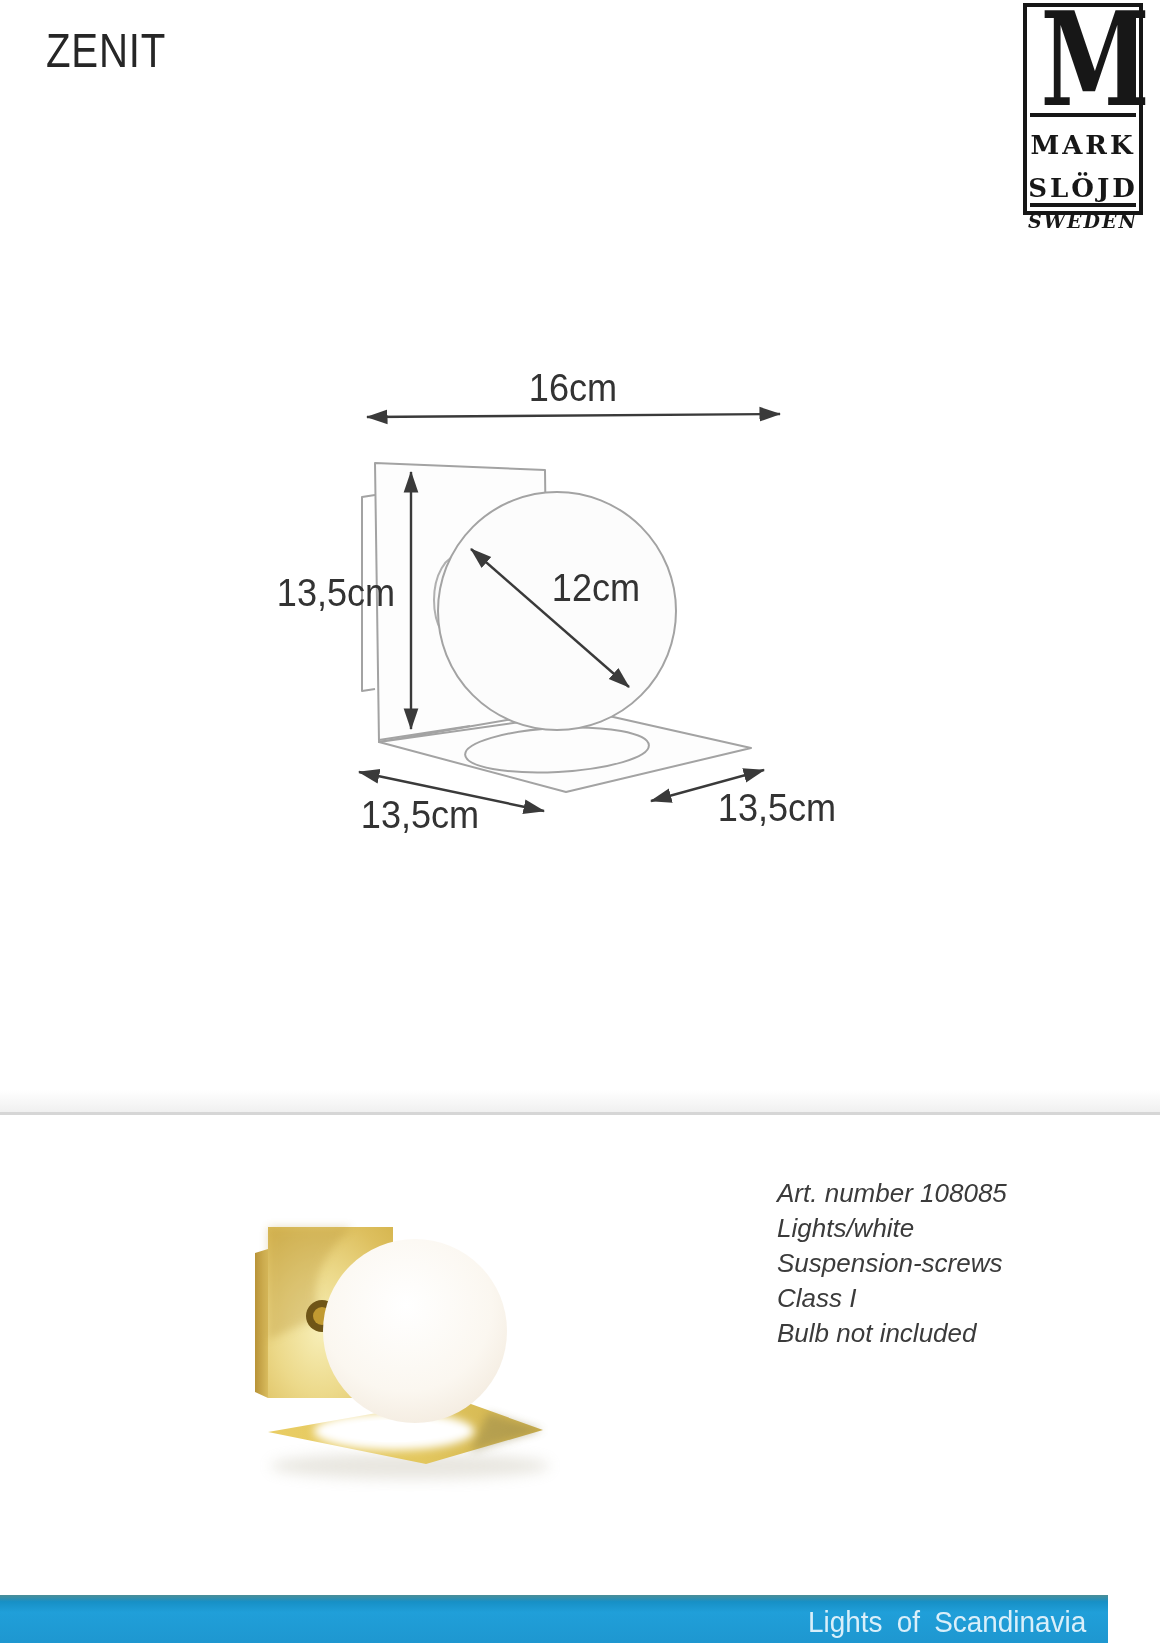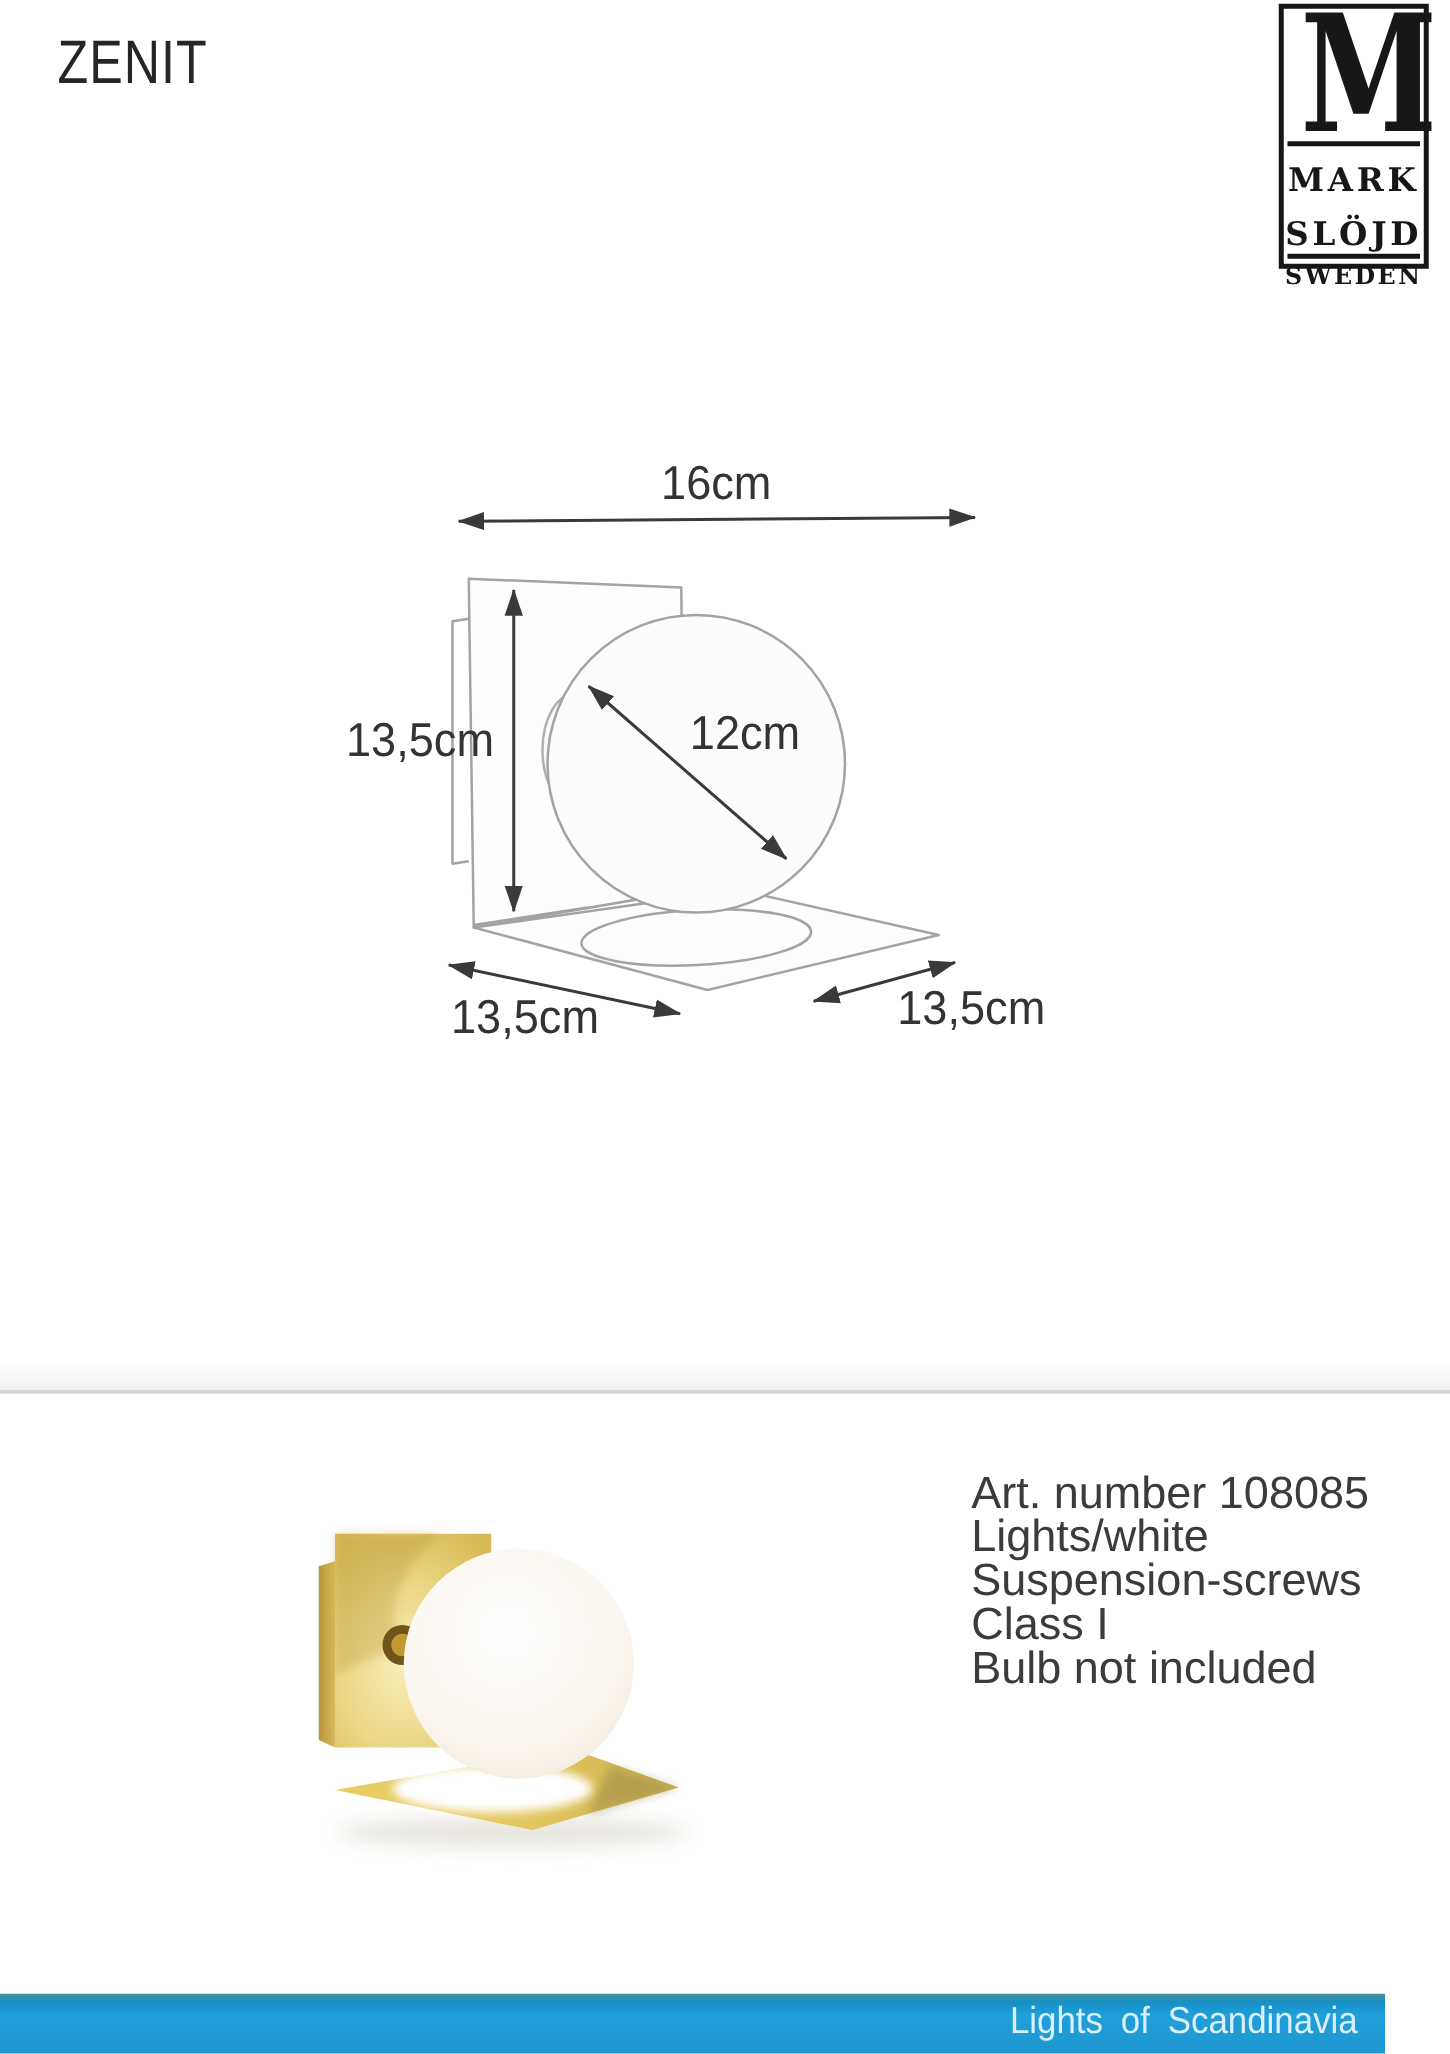--- a/index.html
+++ b/index.html
@@ -11,39 +11,39 @@
   .title{position:absolute;left:46px;top:22px;font-size:49px;color:#262626;
          letter-spacing:1px;transform:scaleX(.82);transform-origin:left top;white-space:nowrap;}
 
   
   .logo{position:absolute;left:1023px;top:3px;width:120px;height:212px;box-sizing:border-box;
         border:4px solid #161616;background:#fff;text-align:center;color:#171717;
         font-family:"DejaVu Serif",serif;font-weight:bold;display:flex;flex-direction:column;}
   .logo-m{font-size:130px;line-height:106px;height:108px;transform:scaleX(.76);transform-origin:center top;}
   .logo-rule{height:4px;background:#161616;margin:0 3px;flex:none;}
   .logo-word{font-size:26px;line-height:30px;letter-spacing:3px;padding-top:13px;white-space:nowrap;}
-  .logo-sweden{font-size:19px;line-height:25px;letter-spacing:2px;padding-top:2px;white-space:nowrap;}
+  .logo-sweden{font-size:19px;line-height:25px;letter-spacing:2px;padding-top:2px;white-space:nowrap;font-style:italic;}
 
   
   .dim-label{position:absolute;transform:translate(-50%,-50%) scaleX(.95);font-size:38px;
              color:#333;white-space:nowrap;}
 
   
   .divider-band{position:absolute;left:0;top:1090px;width:1160px;height:22px;
                 background:linear-gradient(180deg,#ffffff 0%,#f0f0f0 100%);}
   .divider-line{position:absolute;left:0;top:1112px;width:1160px;height:3px;background:#d6d6d6;}
 
   
-  .specs{position:absolute;left:777px;top:1176px;font-size:36px;line-height:35px;color:#3b3b3b;}
+  .specs{position:absolute;left:777px;top:1176px;font-size:26px;line-height:35px;color:#3b3b3b;font-style:italic;}
   .spec-line{white-space:nowrap;}
 
   
   .footer{position:absolute;left:0;top:1595px;width:1108px;height:48px;box-sizing:border-box;
           background:linear-gradient(180deg,#4b8e97 0%,#1790c6 14%,#209fd9 36%,#1e97d0 100%);
-          display:flex;justify-content:flex-end;align-items:center;padding:0 22px 4px 0;}
+          display:flex;justify-content:flex-end;align-items:flex-end;padding:0 22px 4px 0;}
   .footer-text{font-size:30px;color:#d9effa;word-spacing:7px;transform:scaleX(.93);
                transform-origin:right bottom;white-space:nowrap;}
 </style>
 </head>
 <body>
 
 <div class="title">ZENIT</div>
 
 <div class="logo">
   <div class="logo-m">M</div>

